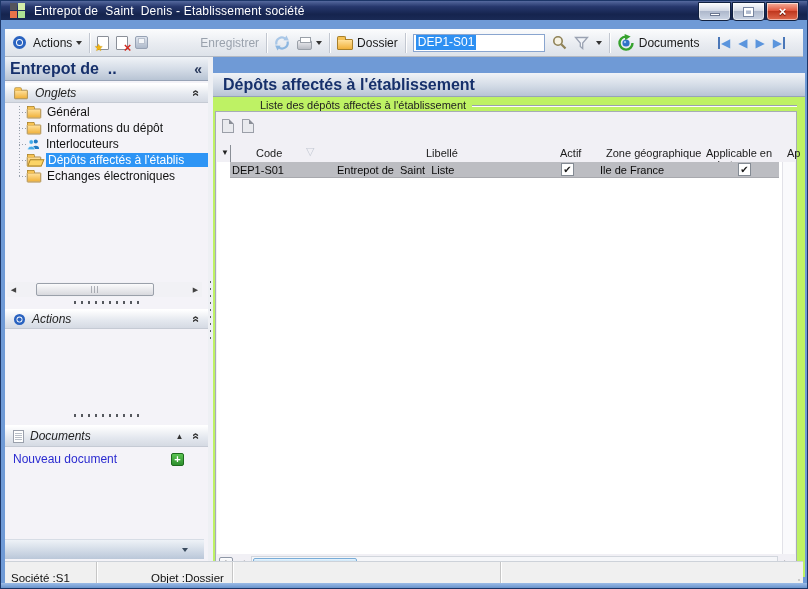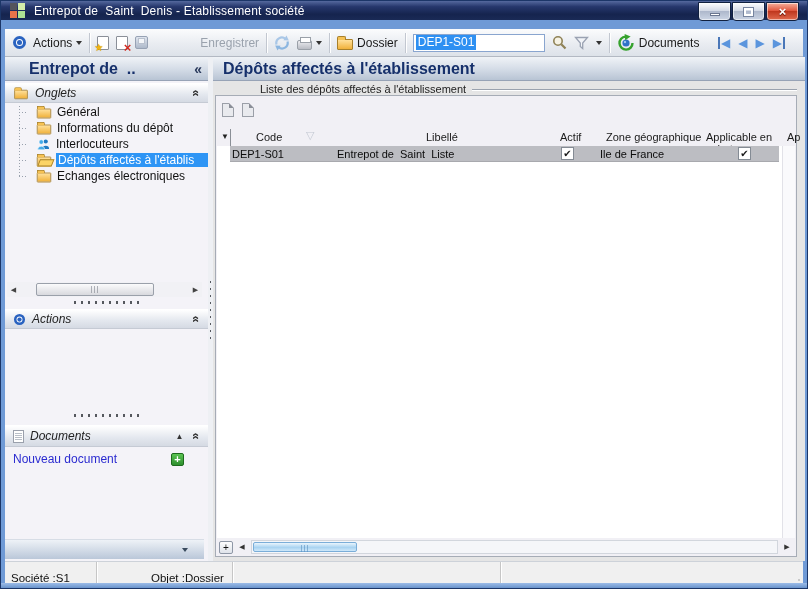--- a/index.html
+++ b/index.html
@@ -58,33 +58,33 @@
   .navbar-r{border-right:2px solid #4a77b8;padding-right:1px;}
   .spacer{flex:1;}
 
   
   .bighdr{position:absolute;height:24px;background:linear-gradient(180deg,#f0f3f7,#d3dbe6 55%,#b8c4d4);
     border-bottom:1px solid #97a3b6;display:flex;align-items:center;}
   .bightxt{font-size:16px;font-weight:bold;color:#16306b;}
 
   
   .sidebar{position:absolute;left:4px;top:56px;width:203px;height:504px;background:#f4f3f8;overflow:hidden;}
-  .side-big{left:0;top:0;width:100%;padding-left:24px;}
+  .side-big{left:0;top:0;width:100%;padding-left:5px;}
   .collapse-l{margin-left:auto;margin-right:6px;color:#2a3a5c;font-weight:bold;font-size:14px;}
   .panel-hd{position:absolute;left:0;right:0;height:20px;display:flex;align-items:center;padding:0 8px;
     background:linear-gradient(180deg,#ffffff,#e3e7ee 60%,#d5dae3);border-top:1px solid #fff;border-bottom:1px solid #c5cad4;}
   .panel-title{margin-left:6px;color:#222;font-style:italic;}
   .chev-up{display:inline-block;transform:rotate(90deg);font-weight:bold;color:#333;font-size:12px;}
   .mlauto{margin-left:auto;}
   .icon-doc{position:relative;width:11px;height:13px;background:#fff;border:1px solid #9aa0ac;}
   .icon-doc::before{content:"";position:absolute;left:1px;top:2px;width:7px;height:1px;background:#b9bfc8;box-shadow:0 2px 0 #b9bfc8,0 4px 0 #b9bfc8,0 6px 0 #b9bfc8;}
   .tree{position:absolute;left:0;right:0;top:47px;height:82px;}
   .tree::before{content:"";position:absolute;left:14px;top:2px;bottom:8px;width:1px;
     background:repeating-linear-gradient(180deg,#98a0ac 0 1px,transparent 1px 3px);}
-  .titem{position:relative;height:16px;display:flex;align-items:center;padding-left:31px;overflow:hidden;}
+  .titem{position:relative;height:16px;display:flex;align-items:center;padding-left:21px;overflow:hidden;}
   .titem::before{content:"";position:absolute;left:14px;top:8px;width:8px;height:1px;
     background:repeating-linear-gradient(90deg,#98a0ac 0 1px,transparent 1px 3px);}
   .titem .icon-folder,.titem .ppl{transform:scale(.9);flex:none;}
   .tlbl{margin-left:5px;white-space:pre;}
   .titem.sel .tlbl{background:#2e95f5;color:#fff;flex:1;padding:0 2px;margin-left:4px;}
   .hscroll{position:absolute;left:2px;right:6px;top:225px;height:15px;display:flex;align-items:center;background:#f1f1f5;}
   .sarrow{width:13px;text-align:center;font-size:7px;color:#444;}
   .strack{flex:1;position:relative;height:14px;}
   .sthumb{position:absolute;left:16px;top:0;width:118px;height:13px;background:linear-gradient(180deg,#fbfbfc,#d8d9de);
     border:1px solid #9aa0aa;border-radius:2px;display:grid;place-items:center;}
@@ -96,21 +96,21 @@
   .plusbtn{width:13px;height:13px;background:linear-gradient(180deg,#5cc453,#2e8f2e);border:1px solid #1d6b1d;border-radius:2px;
     color:#fff;font-weight:bold;font-size:11px;line-height:10px;text-align:center;margin-left:auto;margin-right:16px;}
   .side-footer{position:absolute;left:0;right:4px;bottom:2px;height:20px;
     background:linear-gradient(180deg,#eef2f7,#bac7d9);border-top:1px solid #d7dde6;display:flex;align-items:center;}
   .side-footer .caret{margin-left:auto;margin-right:16px;border-top-color:#3a4a5e;}
   .vsplit{position:absolute;left:207px;top:56px;width:5px;height:504px;background:#eef0f4;}
   .vsplit::before{content:"";position:absolute;left:2px;top:224px;width:1px;height:62px;
     background:repeating-linear-gradient(180deg,#55585e 0 2px,transparent 2px 7px);}
 
   
-  .main{position:absolute;left:212px;top:56px;width:592px;height:504px;background:#e5e5e5;}
+  .main{position:absolute;left:212px;top:72px;width:592px;height:504px;background:#bef264;}
   .main-big{left:0;top:0;width:100%;padding-left:10px;}
   .legendrow{position:absolute;left:2px;right:8px;top:26px;height:12px;display:flex;align-items:center;}
   .legendtxt{font-size:11px;color:#222;padding-left:45px;}
   .legendline{flex:1;margin-left:6px;height:2px;border-top:1px solid #9aa2ae;border-bottom:1px solid #fff;margin-top:1px;}
   .fieldset{position:absolute;left:2px;right:8px;top:38px;bottom:4px;border:1px solid #a6acb6;background:#f1f0f5;}
   .gicons{position:absolute;left:6px;top:7px;display:flex;gap:8px;}
   .icon-page-grey{position:relative;width:12px;height:14px;background:#e9eaee;border:1px solid #9b9fa8;}
   .icon-page-grey::after{content:"";position:absolute;right:-1px;top:-1px;width:0;height:0;
     border-style:solid;border-width:0 5px 5px 0;border-color:transparent #f1f0f5 #8b8f98 transparent;}
   .thead{position:absolute;left:1px;right:1px;top:32px;height:18px;font-size:11px;}

